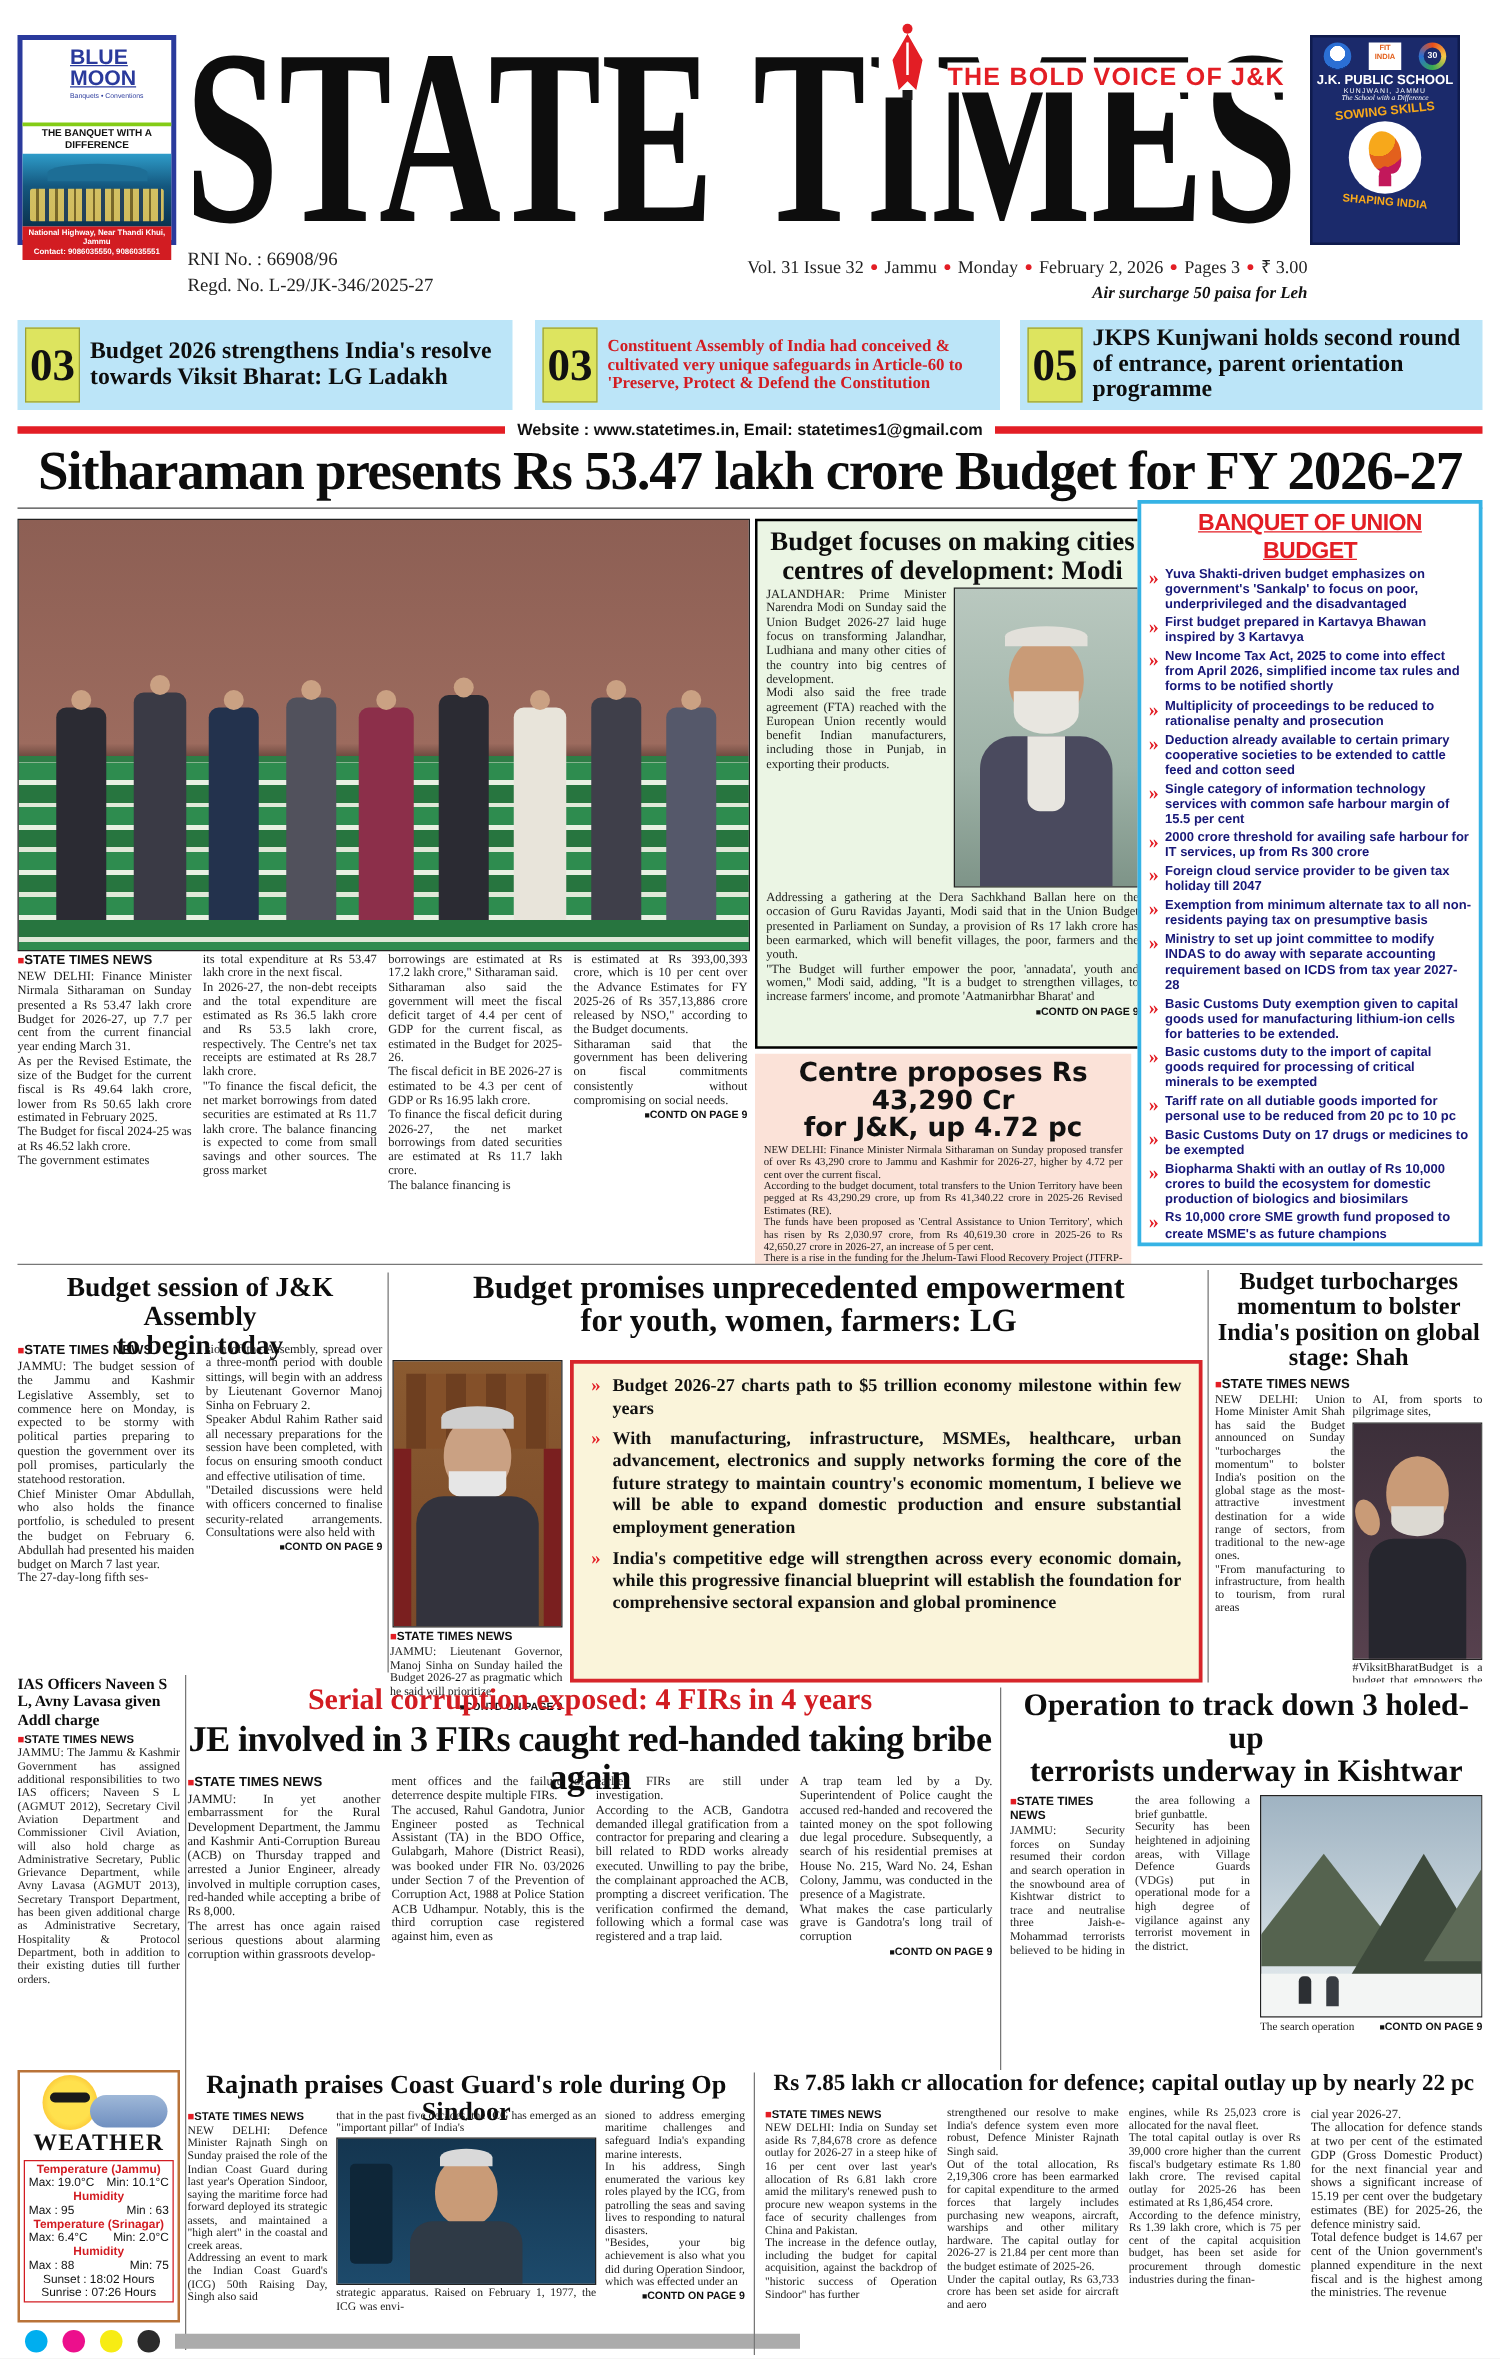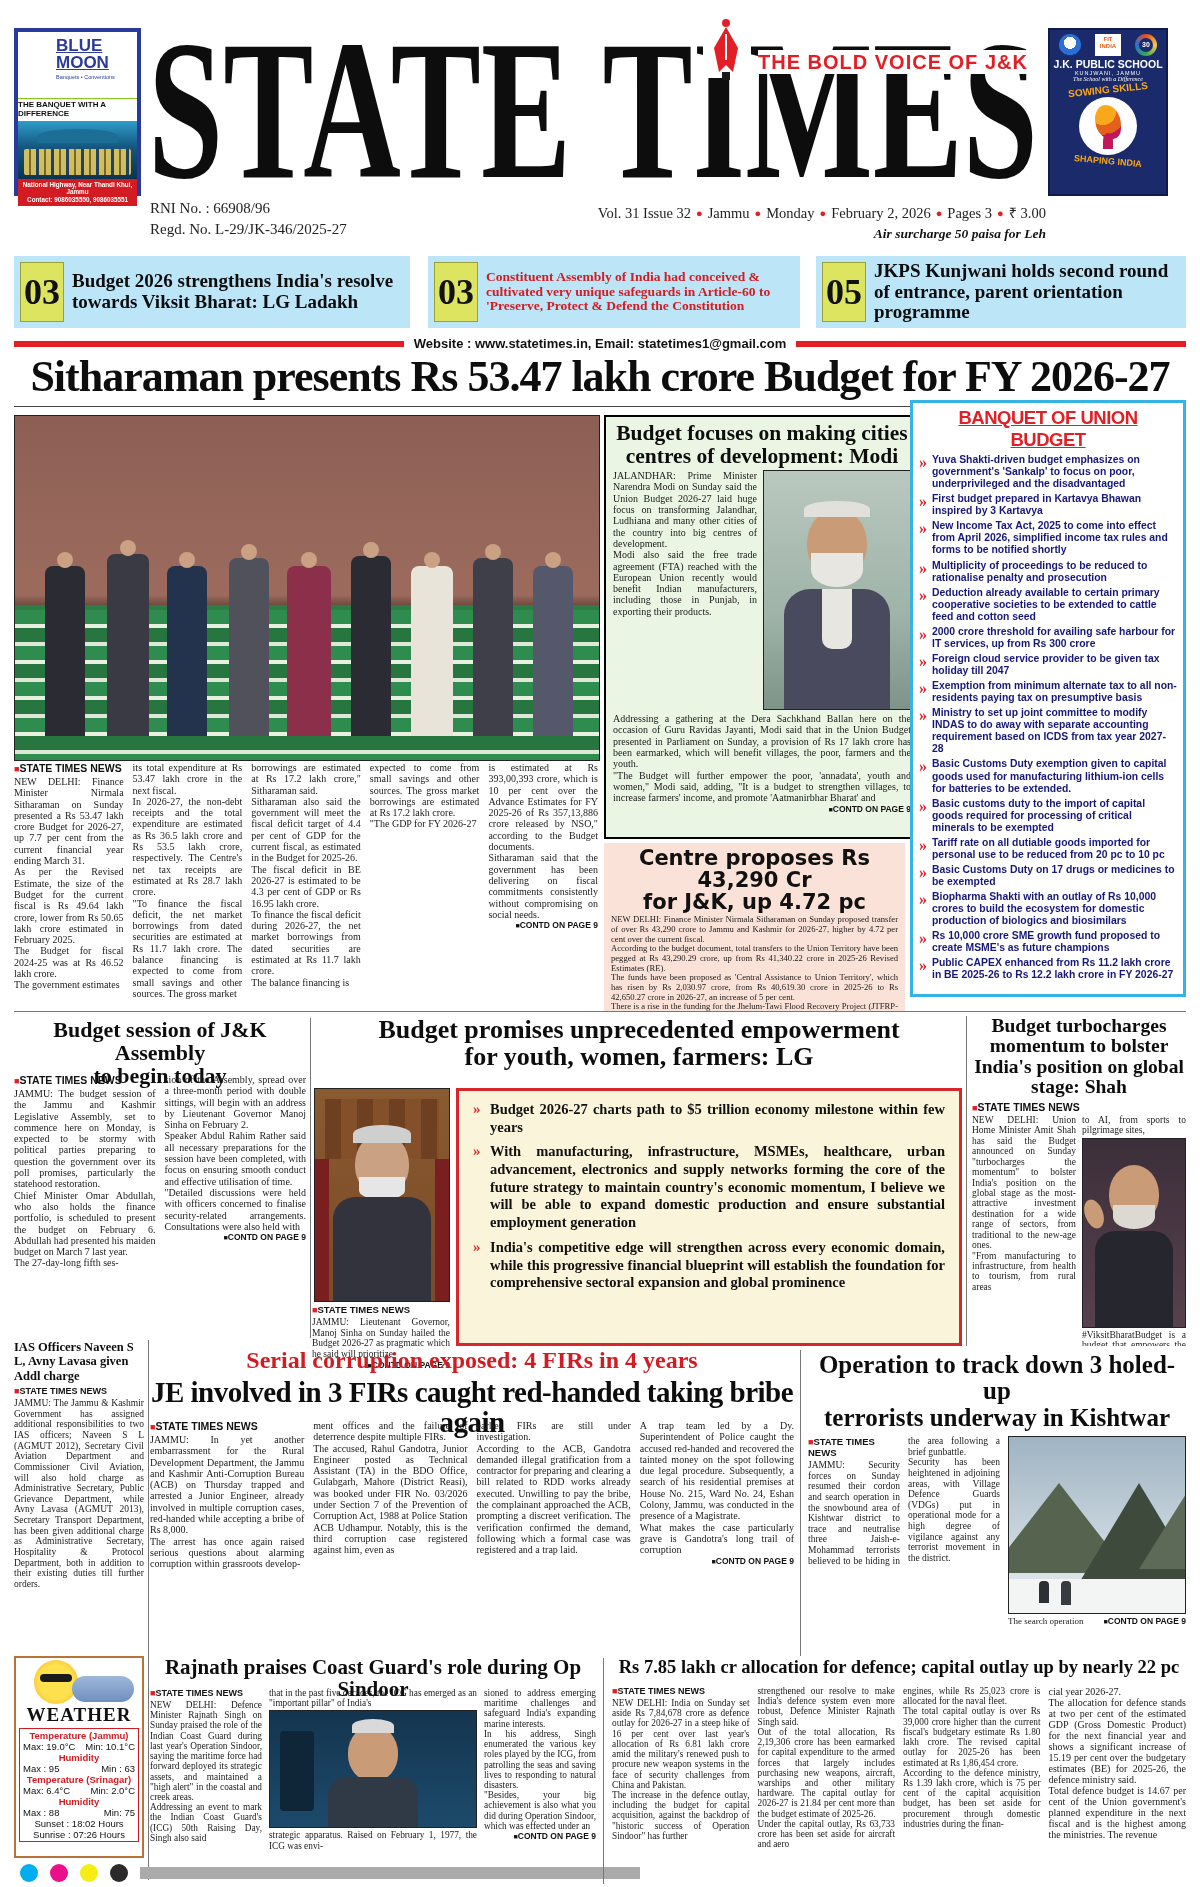--- a/index.html
+++ b/index.html
@@ -58,21 +58,21 @@
   <div class="abs" style="left:14px;top:28px;width:127px;height:168px;border:4px solid #2a3a9c;background:#fff;box-sizing:border-box;">
     <div style="position:relative;height:66px;">
       <svg style="position:absolute;left:4px;top:4px;" width="30" height="46" viewBox="0 0 30 46">
         <path d="M22 2 A21 21 0 1 0 22 44 A16 16 0 1 1 22 2" fill="#2a3a9c"></path>
       </svg>
       <div style="position:absolute;left:38px;top:5px;font:bold 17px/1.0 'Liberation Sans',sans-serif;color:#2a3a9c;text-decoration:underline;">
         <span>BLUE</span><br><span>MOON</span>
       </div>
       <div style="position:absolute;left:38px;top:42px;font:5.5px 'Liberation Sans',sans-serif;color:#2a3a9c;">Banquets • Conventions</div>
     </div>
-    <div style="font:bold 8px/1.1 'Liberation Sans',sans-serif;text-align:left;color:#111;border-top:1px solid #84cc16;padding:2px 0;">THE BANQUET WITH A DIFFERENCE</div>
+    <div style="font:bold 8px/1.1 'Liberation Sans',sans-serif;text-align:center;color:#111;border-top:3px solid #84cc16;padding:2px 0;">THE BANQUET WITH A DIFFERENCE</div>
     <div style="height:58px;background:
            linear-gradient(180deg,#2e9cc9 0%,#14577e 45%,#0b3350 100%);position:relative;overflow:hidden;">
       <div style="position:absolute;left:6px;right:6px;bottom:4px;height:26px;background:
            repeating-linear-gradient(90deg,#f4d35e 0 5px,#8a6d1f 5px 7px,#f4d35e 7px 12px,#27425a 12px 15px);opacity:.85;border-radius:2px;"></div>
       <div style="position:absolute;left:20px;top:8px;width:80px;height:14px;background:#1d6e96;border-radius:50% 50% 0 0;"></div>
     </div>
     <div style="background:#d21c22;color:#fff;font:bold 6.3px/1.25 'Liberation Sans',sans-serif;text-align:center;padding:2px 1px;">
       <div>National Highway, Near Thandi Khui, Jammu</div>
       <div>Contact: 9086035550, 9086035551</div>
     </div>
@@ -164,22 +164,20 @@
 The government estimates</div>
     </div>
     <div class="jtext coltx">its total expenditure at Rs 53.47 lakh crore in the next fiscal.
 In 2026-27, the non-debt receipts and the total expenditure are estimated as Rs 36.5 lakh crore and Rs 53.5 lakh crore, respectively. The Centre's net tax receipts are estimated at Rs 28.7 lakh crore.
 "To finance the fiscal deficit, the net market borrowings from dated securities are estimated at Rs 11.7 lakh crore. The balance financing is expected to come from small savings and other sources. The gross market</div>
     <div class="jtext coltx">borrowings are estimated at Rs 17.2 lakh crore," Sitharaman said.
 Sitharaman also said the government will meet the fiscal deficit target of 4.4 per cent of GDP for the current fiscal, as estimated in the Budget for 2025-26.
 The fiscal deficit in BE 2026-27 is estimated to be 4.3 per cent of GDP or Rs 16.95 lakh crore.
 To finance the fiscal deficit during 2026-27, the net market borrowings from dated securities are estimated at Rs 11.7 lakh crore.
 The balance financing is</div>
-    <div class="jtext coltx">expected to come from small savings and other sources. The gross market borrowings are estimated at Rs 17.2 lakh crore.
-"The GDP for FY 2026-27</div>
     <div>
       <div class="jtext coltx">is estimated at Rs 393,00,393 crore, which is 10 per cent over the Advance Estimates for FY 2025-26 of Rs 357,13,886 crore released by NSO," according to the Budget documents.
 Sitharaman said that the government has been delivering on fiscal commitments consistently without compromising on social needs.</div>
       <div class="contd"><span>CONTD ON PAGE 9</span></div>
     </div>
   </div>
 
   <div class="abs" style="left:604px;top:415px;width:316px;height:424px;background:#ebf5e4;border:2px solid #000;box-sizing:border-box;padding:5px 7px;overflow:hidden;">
     <div class="hl" style="font-size:21.5px;">
       <div>Budget focuses on making cities</div>
@@ -228,20 +226,24 @@
         <span class="mk-arrow"></span>
         <span class="tx">New Income Tax Act, 2025 to come into effect from April 2026, simplified income tax rules and forms to be notified shortly</span>
       </div>
     <div class="sum-item">
         <span class="mk-arrow"></span>
         <span class="tx">Multiplicity of proceedings to be reduced to rationalise penalty and prosecution</span>
       </div>
     <div class="sum-item">
         <span class="mk-arrow"></span>
         <span class="tx">Deduction already available to certain primary cooperative societies to be extended to cattle feed and cotton seed</span>
+      </div>
+    <div class="sum-item">
+        <span class="mk-arrow"></span>
+        <span class="tx">Single category of information technology services with common safe harbour margin of 15.5 per cent</span>
       </div>
     <div class="sum-item">
         <span class="mk-arrow"></span>
         <span class="tx">2000 crore threshold for availing safe harbour for IT services, up from Rs 300 crore</span>
       </div>
     <div class="sum-item">
         <span class="mk-arrow"></span>
         <span class="tx">Foreign cloud service provider to be given tax holiday till 2047</span>
       </div>
     <div class="sum-item">

